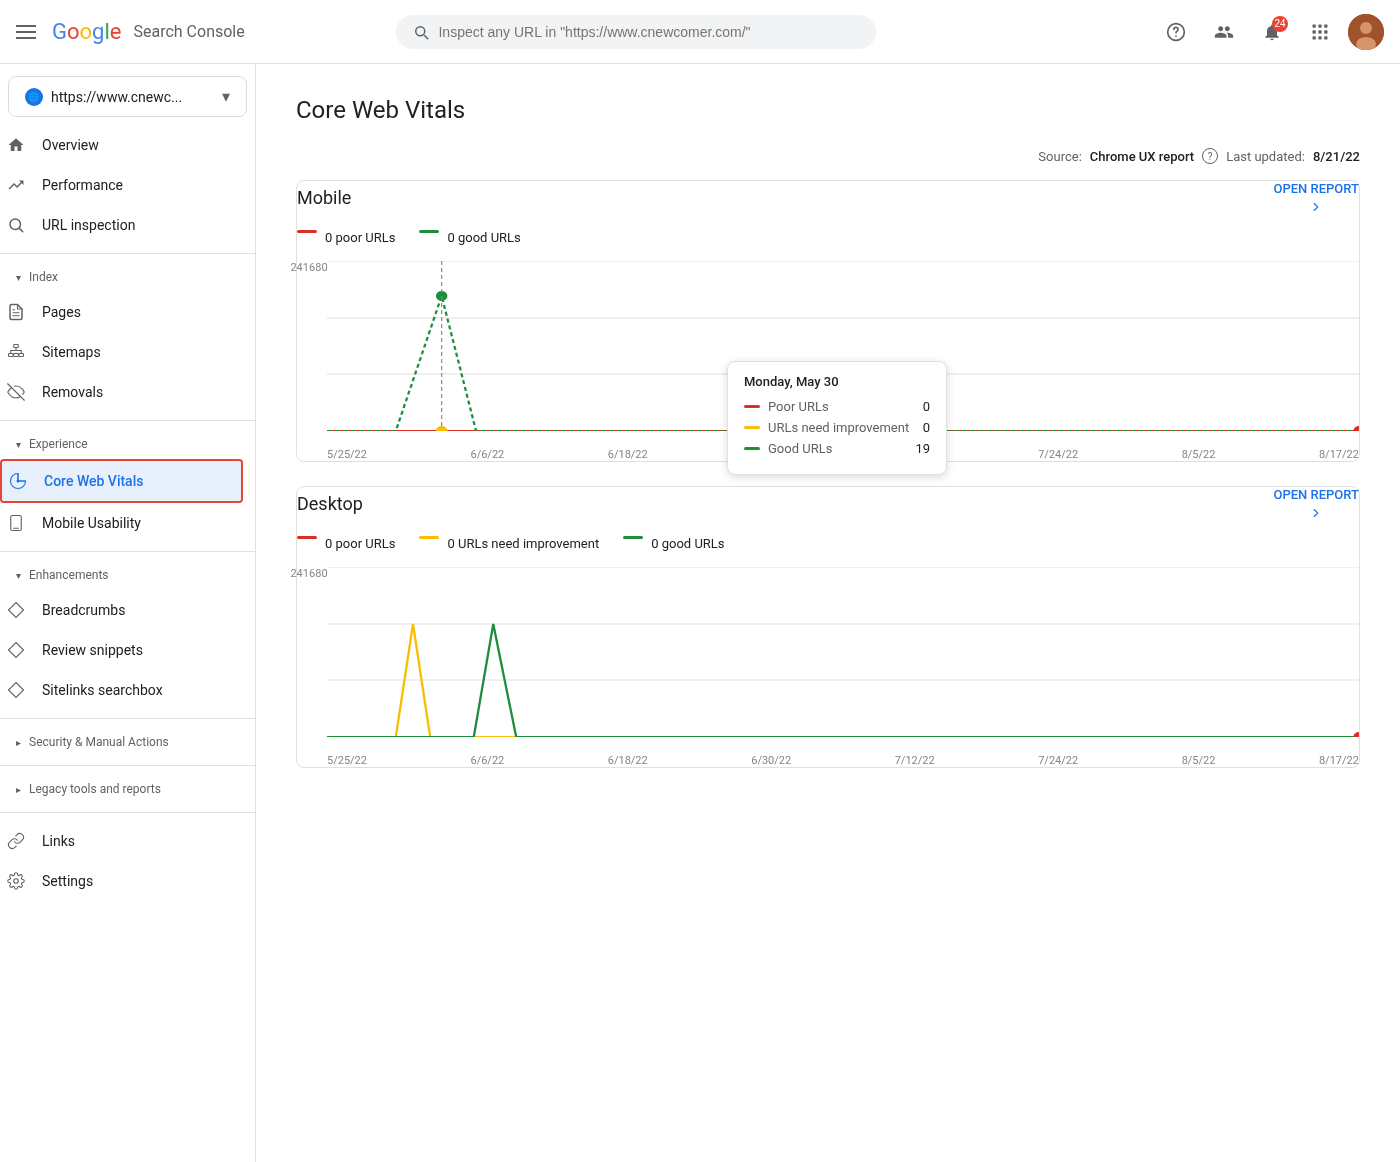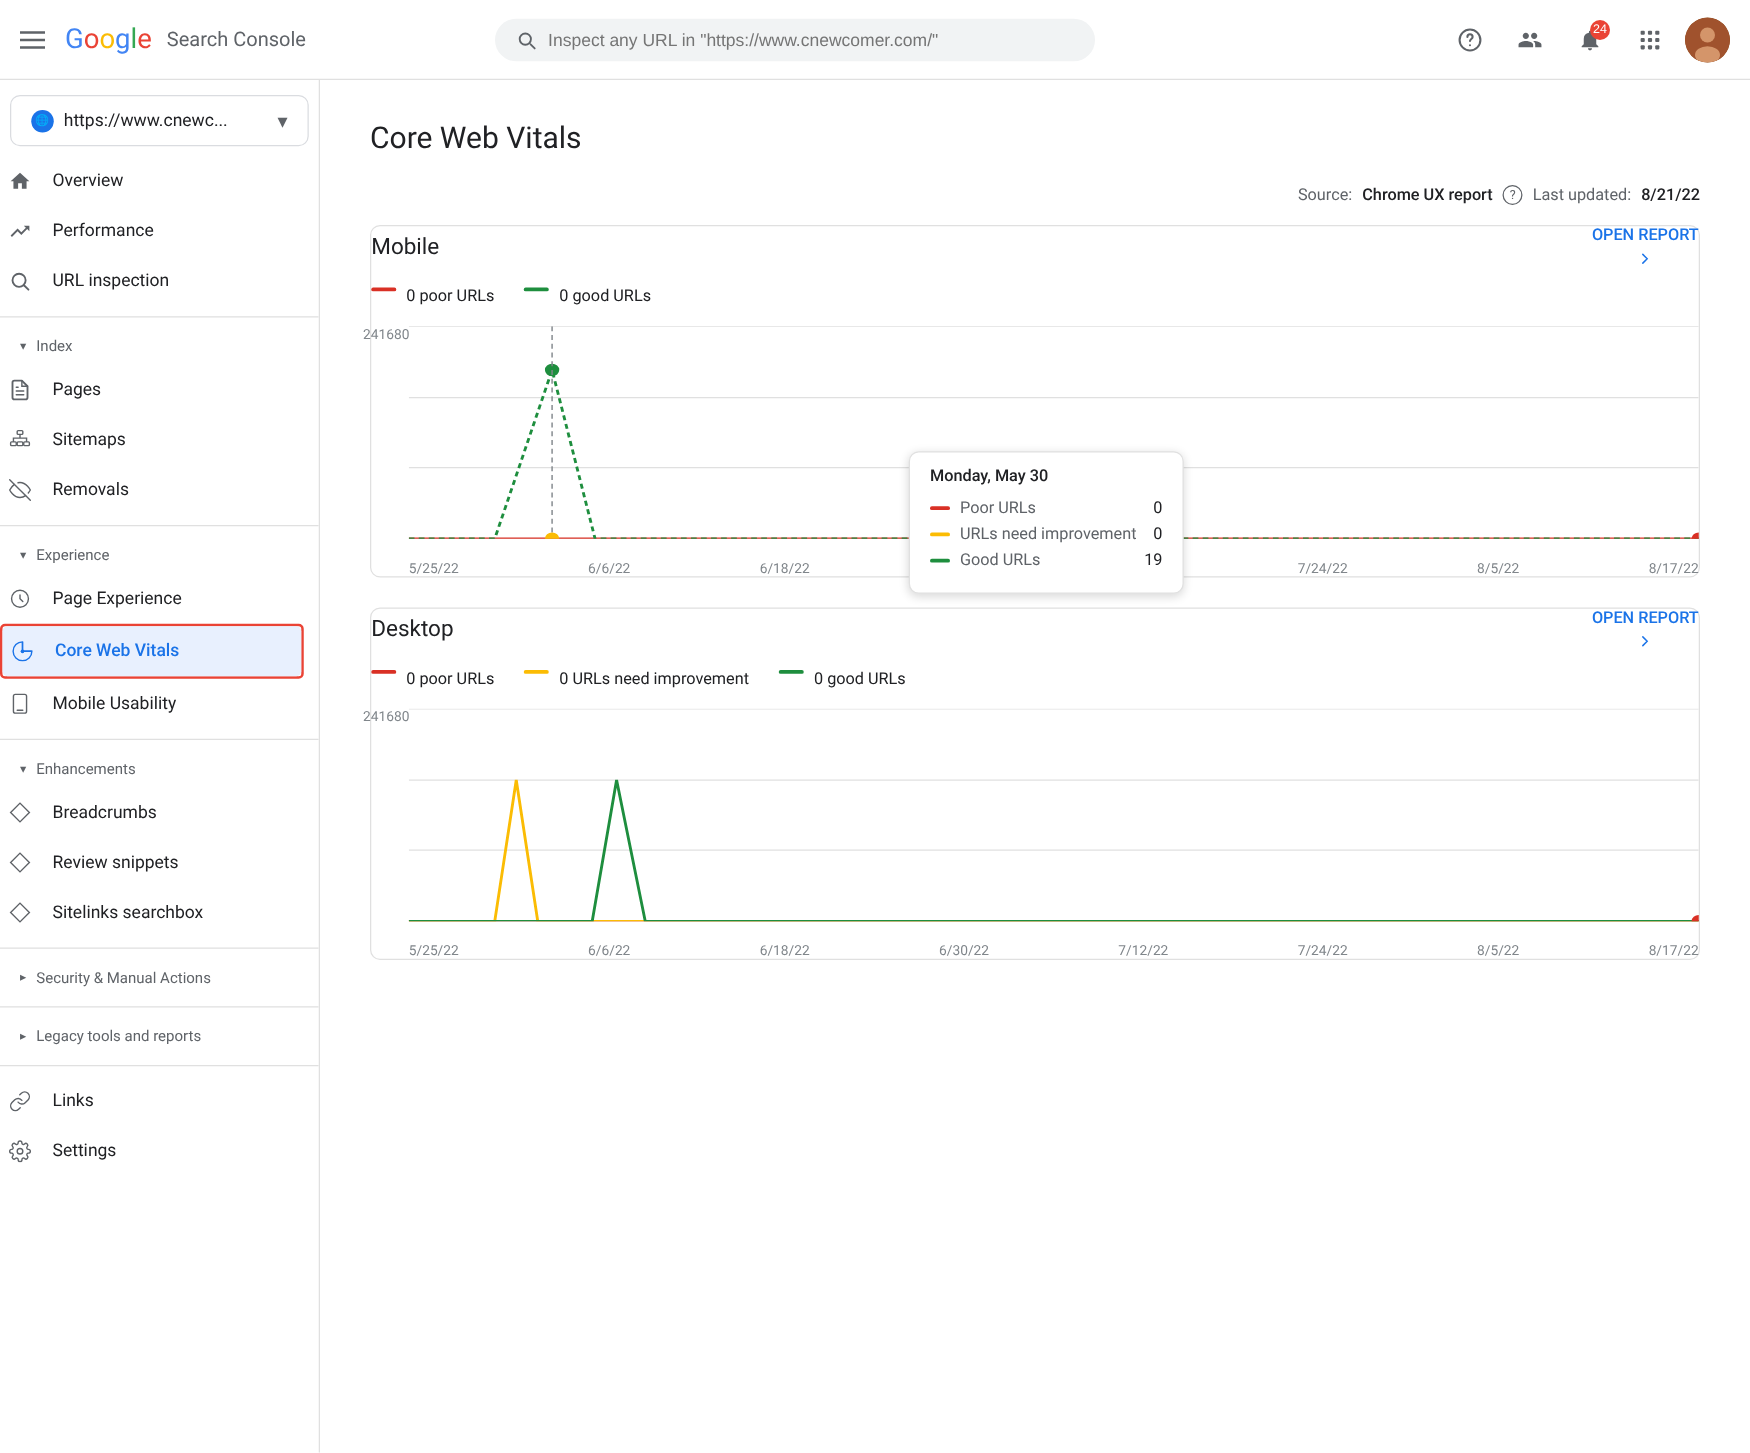--- a/index.html
+++ b/index.html
@@ -304,29 +304,20 @@
       </span>
       <span class="sidebar-item-label">Removals</span>
     </div>
 
     <div class="sidebar-divider"></div>
 
     <div class="sidebar-section">
       <span class="sidebar-section-toggle">▾</span>
       <span>Experience</span>
     </div>
-    <div class="sidebar-item">
-      <span class="sidebar-item-icon">
-        <svg width="18" height="18" viewBox="0 0 24 24" fill="none">
-            <circle cx="12" cy="12" r="9" stroke="#5f6368" stroke-width="1.5"></circle>
-            <path d="M12 8v4l3 3" stroke="#5f6368" stroke-width="1.5" stroke-linecap="round"></path>
-          </svg>
-      </span>
-      <span class="sidebar-item-label">Page Experience</span>
-    </div>
 
     <div style="position:relative; margin-right: 8px;">
       <div style="border: 2px solid #ea4335; border-radius: 4px; margin: 0 4px 0 0;">
         <div class="sidebar-item active" style="margin-right: 0; border-radius: 4px;">
           <span class="sidebar-item-icon">
             <svg width="18" height="18" viewBox="0 0 24 24" fill="none">
                 <circle cx="12" cy="12" r="2" fill="#1a73e8"></circle>
                 <path d="M12 2a10 10 0 1 0 10 10H12V2z" stroke="#1a73e8" stroke-width="1.5"></path>
                 <path d="M12 2v10h10" stroke="#1a73e8" stroke-width="1.5"></path>
               </svg>

